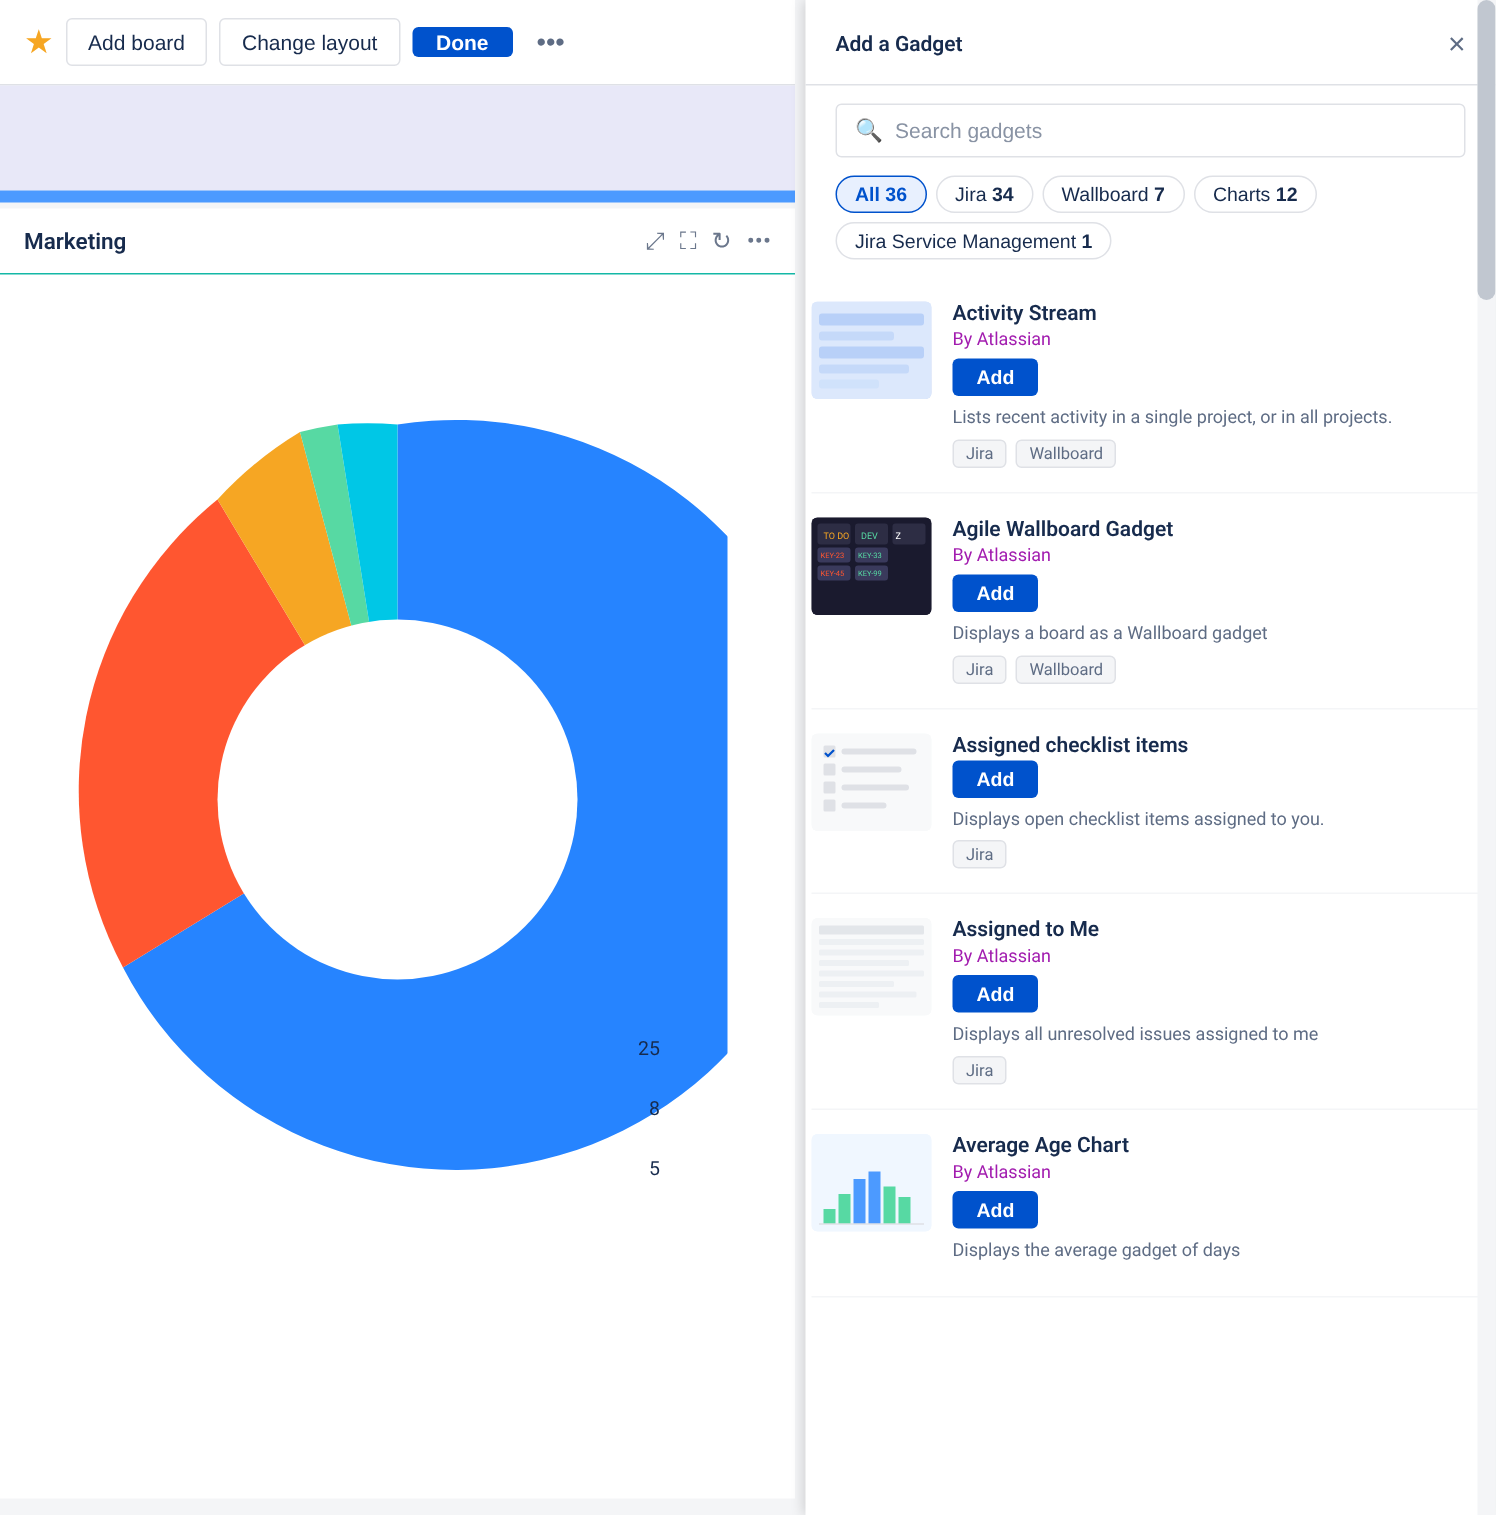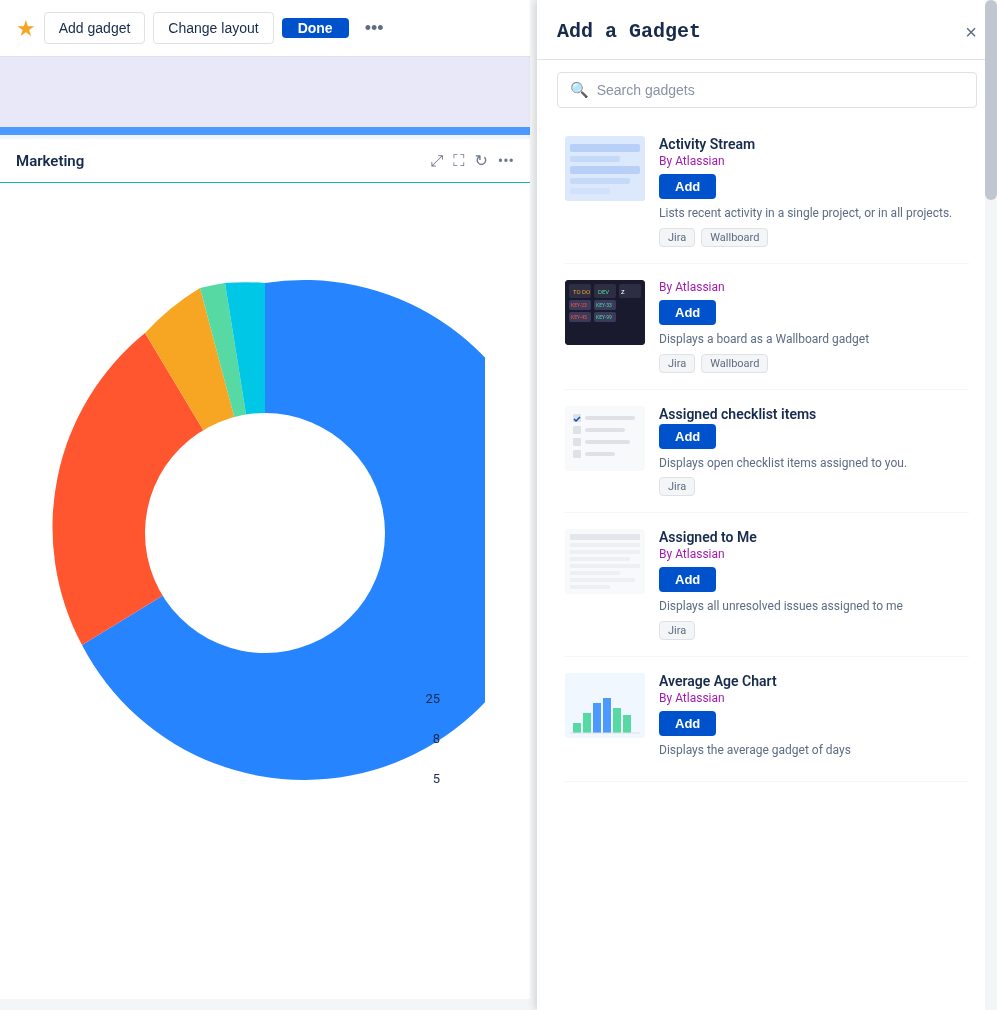--- a/index.html
+++ b/index.html
@@ -154,24 +154,23 @@
     
     .modal-header {
       display: flex;
       align-items: center;
       justify-content: space-between;
       padding: 20px 20px 16px 20px;
       border-bottom: 1px solid #dfe1e6;
       flex-shrink: 0;
     }
     .modal-title {
-      font-size: 20px;
+      font-size: 14px;
       font-weight: 600;
       color: #172b4d;
-      font-family: Liberation Mono, monospace;
     }
     .close-btn {
       background: none;
       border: none;
       font-size: 20px;
       color: #5e6c84;
       cursor: pointer;
       line-height: 1;
     }
 
@@ -229,21 +228,21 @@
       font-weight: 600;
     }
     .filter-tab .count {
       font-weight: 700;
     }
 
     
     .gadget-list {
       flex: 1;
       overflow-y: auto;
-      padding: 0 28px;
+      padding: 0 4px;
     }
     .gadget-list::-webkit-scrollbar {
       width: 8px;
     }
     .gadget-list::-webkit-scrollbar-track {
       background: #f4f5f7;
     }
     .gadget-list::-webkit-scrollbar-thumb {
       background: #c1c7d0;
       border-radius: 4px;
@@ -332,21 +331,21 @@
       background: #f0f7ff;
     }
   </style>
 </head>
 <body>
 
 <div class="left-panel">
 
   <div class="toolbar">
     <span class="star-icon">★</span>
-    <button class="toolbar-btn">Add gadget</button>
+    <button class="toolbar-btn">Add board</button>
     <button class="toolbar-btn">Change layout</button>
     <button class="toolbar-btn-primary">Done</button>
     <button class="toolbar-more">•••</button>
   </div>
 
   <div class="purple-area"></div>
 
   <div class="blue-bar"></div>
 
   <div class="chart-card">
@@ -390,20 +389,27 @@
     <button class="close-btn">×</button>
   </div>
 
   <div class="search-container">
     <div class="search-box">
       <span class="search-icon">🔍</span>
       <input class="search-input" type="text" placeholder="Search gadgets" style="">
     </div>
   </div>
 
+  <div class="filter-tabs">
+    <button class="filter-tab active">All <span class="count">36</span></button>
+    <button class="filter-tab">Jira <span class="count">34</span></button>
+    <button class="filter-tab">Wallboard <span class="count">7</span></button>
+    <button class="filter-tab">Charts <span class="count">12</span></button>
+    <button class="filter-tab">Jira Service Management <span class="count">1</span></button>
+  </div>
 
   <div class="gadget-list">
 
     <div class="gadget-item">
       <div class="gadget-thumbnail thumb-activity">
         <svg width="80" height="65" viewBox="0 0 80 65">
           <rect width="80" height="65" fill="#dce8fc"></rect>
           <rect x="5" y="8" width="70" height="8" rx="2" fill="#b8d0f8"></rect>
           <rect x="5" y="20" width="50" height="6" rx="2" fill="#c5d9f9"></rect>
           <rect x="5" y="30" width="70" height="8" rx="2" fill="#b8d0f8"></rect>
@@ -437,20 +443,21 @@
           <text x="33" y="14" font-size="6" fill="#57d9a3">DEV</text>
           <rect x="29" y="20" width="22" height="10" rx="2" fill="#3a3a5c"></rect>
           <text x="31" y="27" font-size="5" fill="#57d9a3">KEY-33</text>
           <rect x="29" y="32" width="22" height="10" rx="2" fill="#3a3a5c"></rect>
           <text x="31" y="39" font-size="5" fill="#57d9a3">KEY-99</text>
           <rect x="54" y="4" width="22" height="14" rx="2" fill="#2d2d44"></rect>
           <text x="56" y="14" font-size="6" fill="#fff">Z</text>
         </svg>
       </div>
       <div class="gadget-info">
+        <div class="gadget-name">Agile Wallboard Gadget</div>
         <div class="gadget-author">By Atlassian</div>
         <button class="add-btn">Add</button>
         <div class="gadget-desc">Displays a board as a Wallboard gadget</div>
         <div class="tag-list">
           <span class="tag">Jira</span>
           <span class="tag">Wallboard</span>
         </div>
       </div>
     </div>
 

